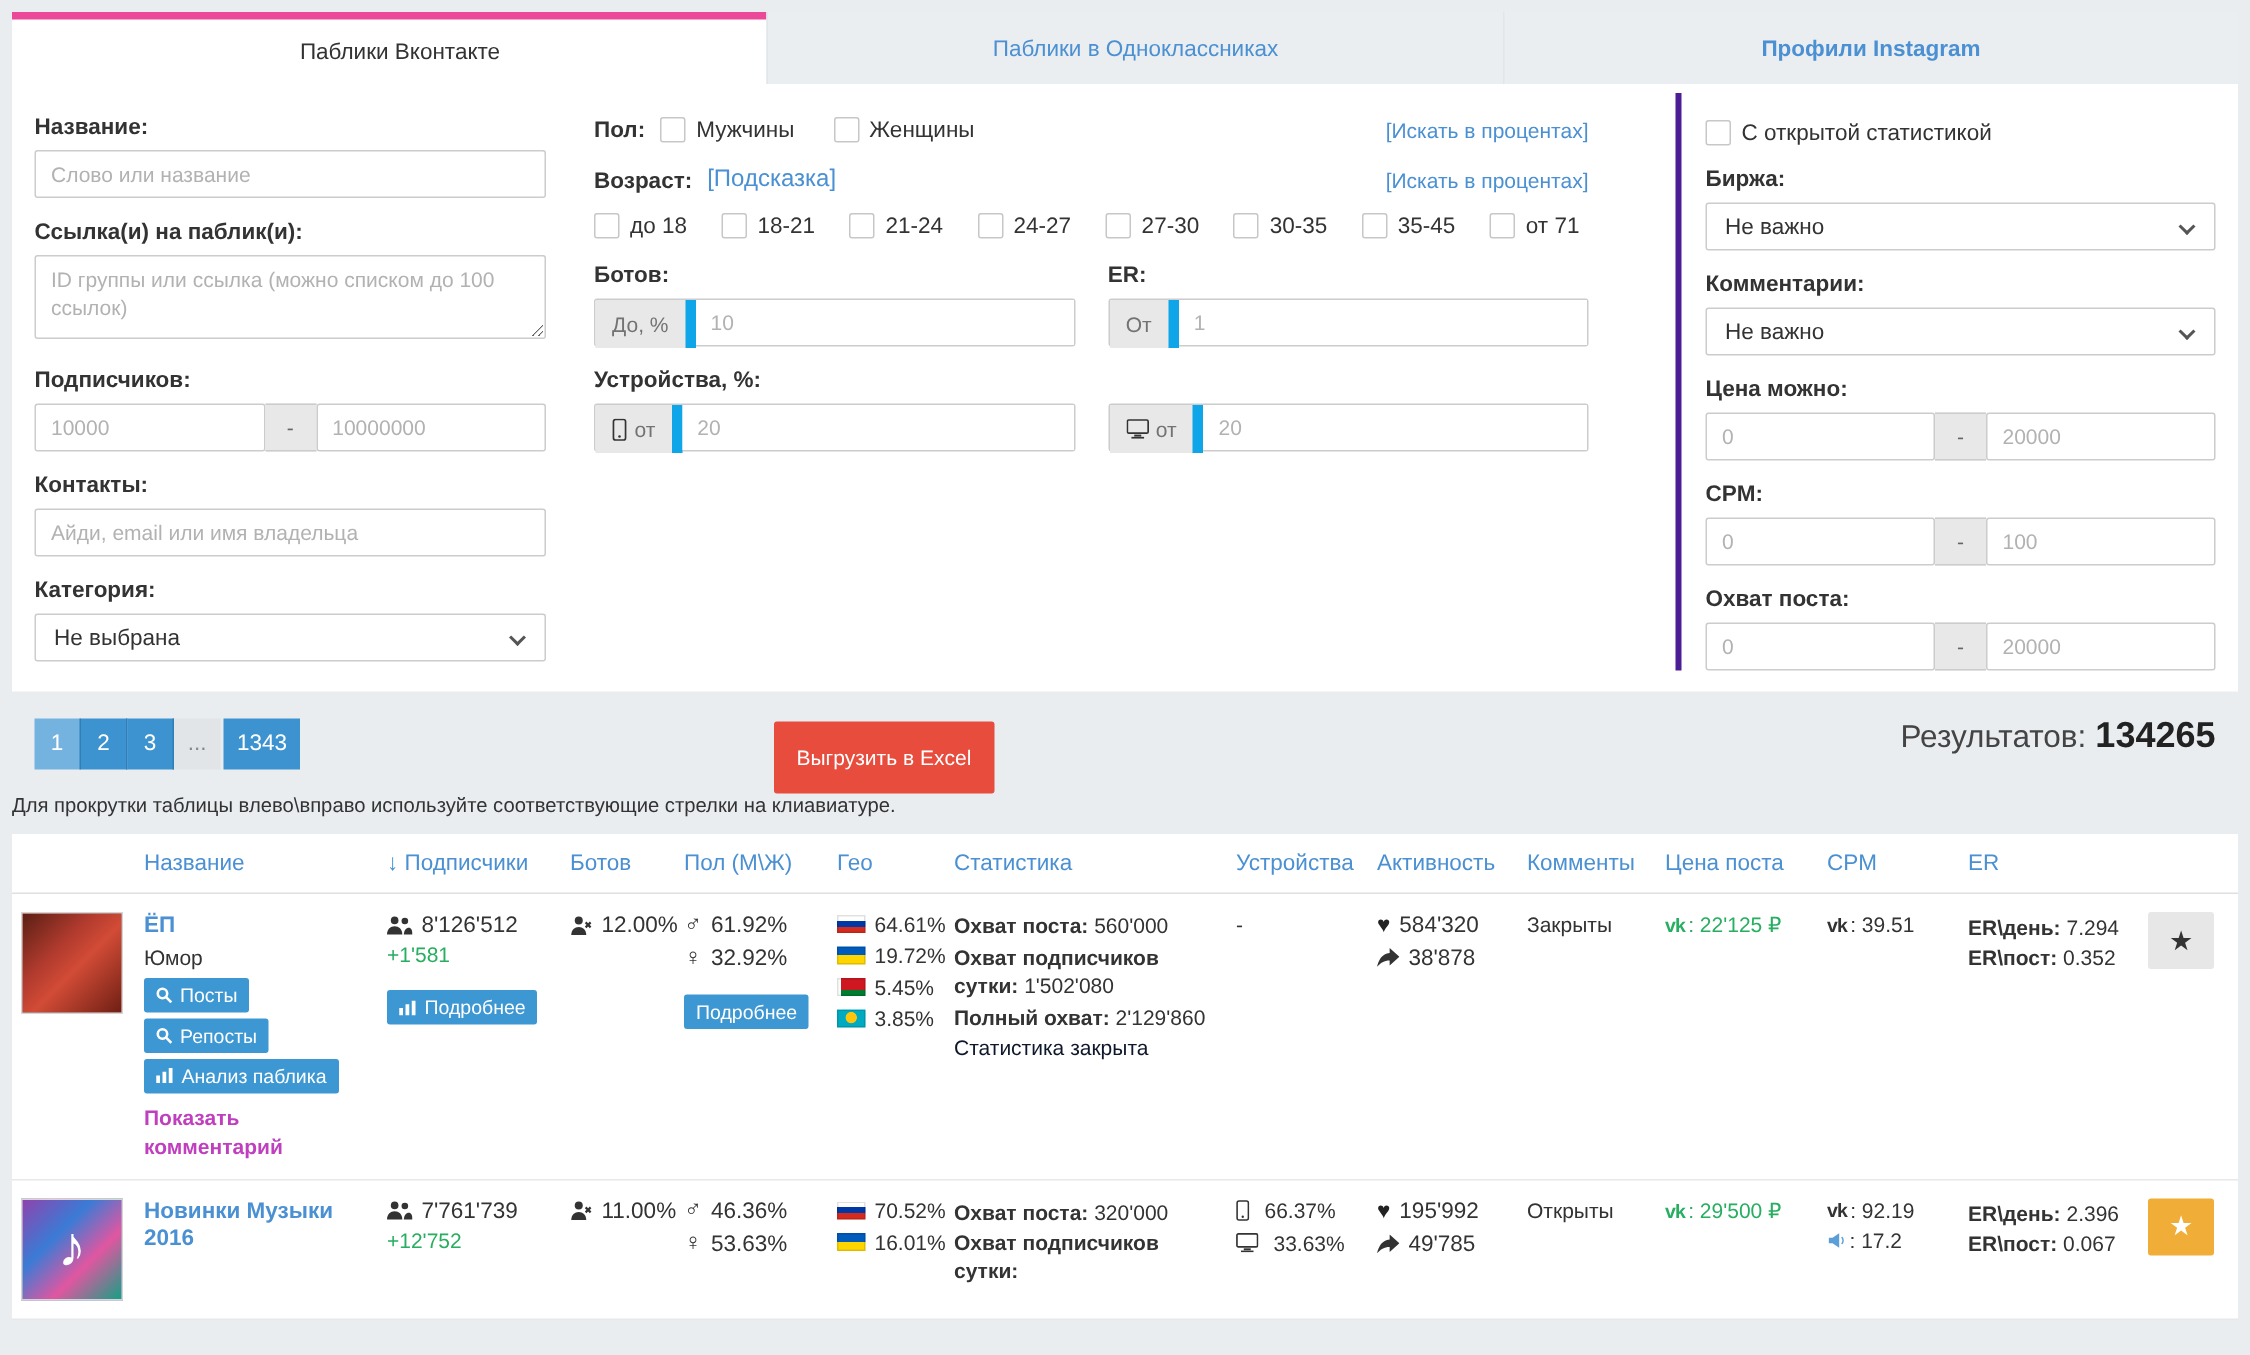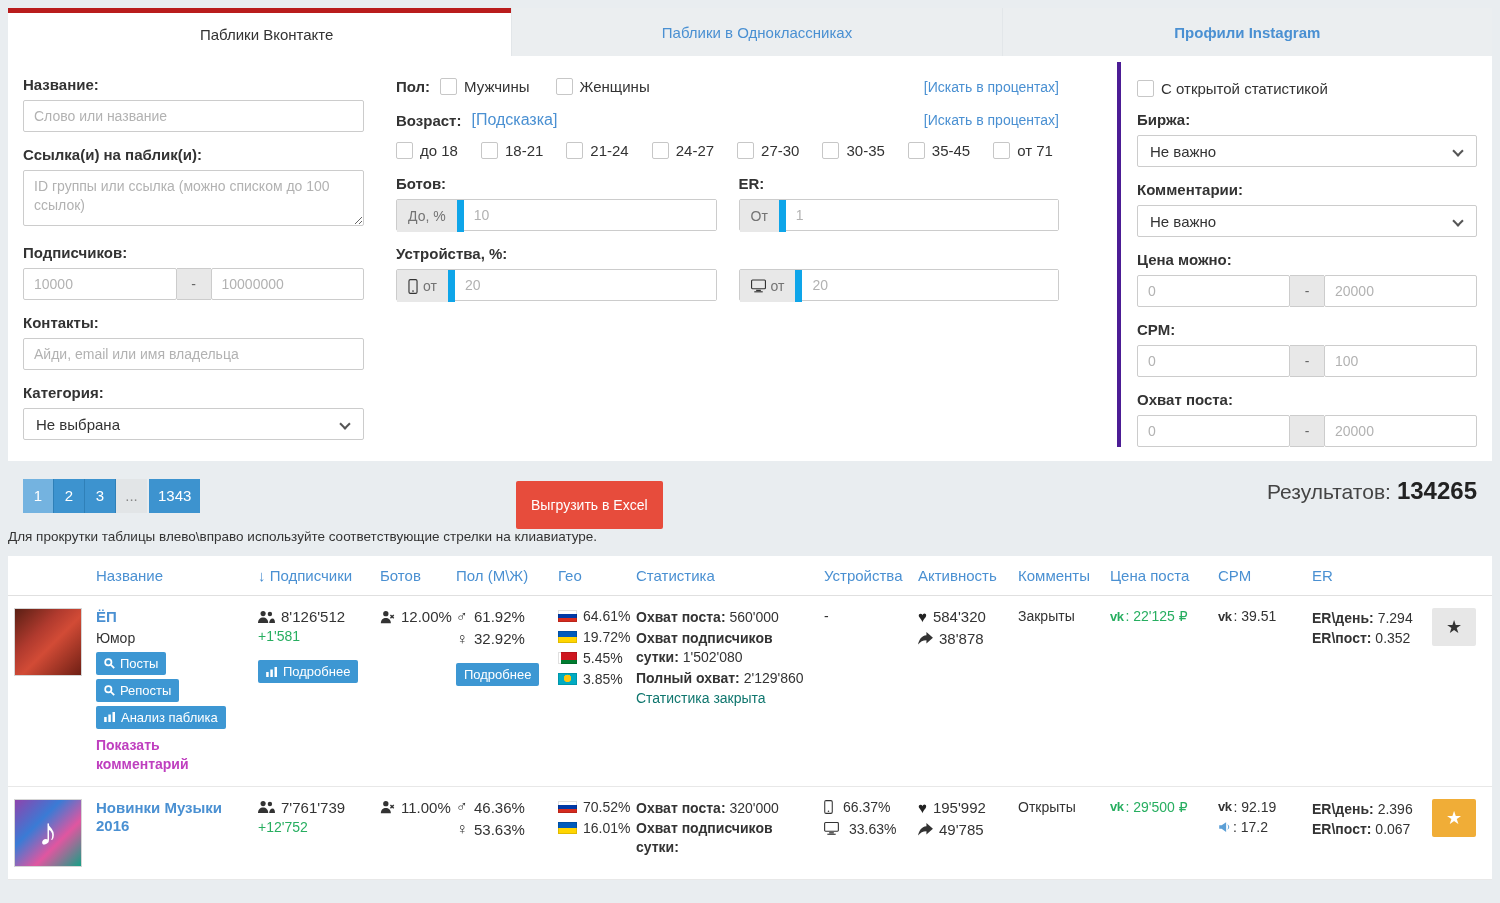--- a/index.html
+++ b/index.html
@@ -12,21 +12,21 @@
 
   
   .tabs { display:flex; margin-top:8px; }
   .tab {
     flex:1; height:48px; display:flex; align-items:center; justify-content:center;
     font-size:15px; color:#4a90d2; background:#ebeef0; cursor:pointer;
     border-left:1px solid #e2e6e9;
   }
   .tab:first-child { border-left:none; }
   .tab.active {
-    background:#fff; border-top:5px solid #b91c1c; color:#333;padding-left:14px;
+    background:#fff; border-top:5px solid #ec4899; color:#333;padding-left:14px;
   }
   .tab.bold { font-weight:bold; }
 
   
   .filter-card { background:#fff; padding:6px 15px 14px; }
   .filter-cols { display:flex; }
   .f-left { width:341px; }
   .f-mid  { flex:1; padding:0 10px 0 32px; position:relative; }
   .f-right{ width:360px; border-left:4px solid #4c1d95; padding-left:16px;margin-left:48px; }
 
@@ -132,21 +132,21 @@
 
   .geo-line { display:flex; align-items:center; margin-bottom:5px; font-size:14px; }
   .flag { display:inline-block; width:19px; height:12px; margin-right:6px; box-shadow:inset 0 0 0 1px rgba(0,0,0,.12); flex:none; }
   .flag-ru { background:linear-gradient(180deg,#fff 0 33%,#0039a6 33% 66%,#d52b1e 66% 100%); }
   .flag-ua { background:linear-gradient(180deg,#005bbb 0 50%,#ffd500 50% 100%); }
   .flag-by { background:linear-gradient(90deg,#fff 0 3px,transparent 3px),linear-gradient(180deg,#ce1720 0 66%,#007c30 66% 100%); }
   .flag-kz { background:radial-gradient(circle at 50% 45%,#fec50c 0 3.5px,transparent 4px),#00abc2; }
 
   .stat-line { margin-bottom:2px; line-height:1.35; }
   .stat-line b { font-weight:bold; }
-  .stat-link-red { color:#0f766e; cursor:pointer; }
+  .stat-link-red { color:#0f172a; cursor:pointer; }
 
   .dev-line { display:flex; align-items:center; gap:10px; margin-bottom:6px; }
   .act-line { display:flex; align-items:center; gap:6px; margin-bottom:5px; font-size:15px; }
   .heart { font-size:15px; color:#222; }
 
   .vk-logo { font-weight:800; font-size:13px; letter-spacing:-0.5px; }
   .price-line { color:#27ae60; display:flex; align-items:center; gap:2px; }
   .cpm-line { display:flex; align-items:center; gap:2px; margin-bottom:4px; }
 
   .er-line { line-height:1.45; }

